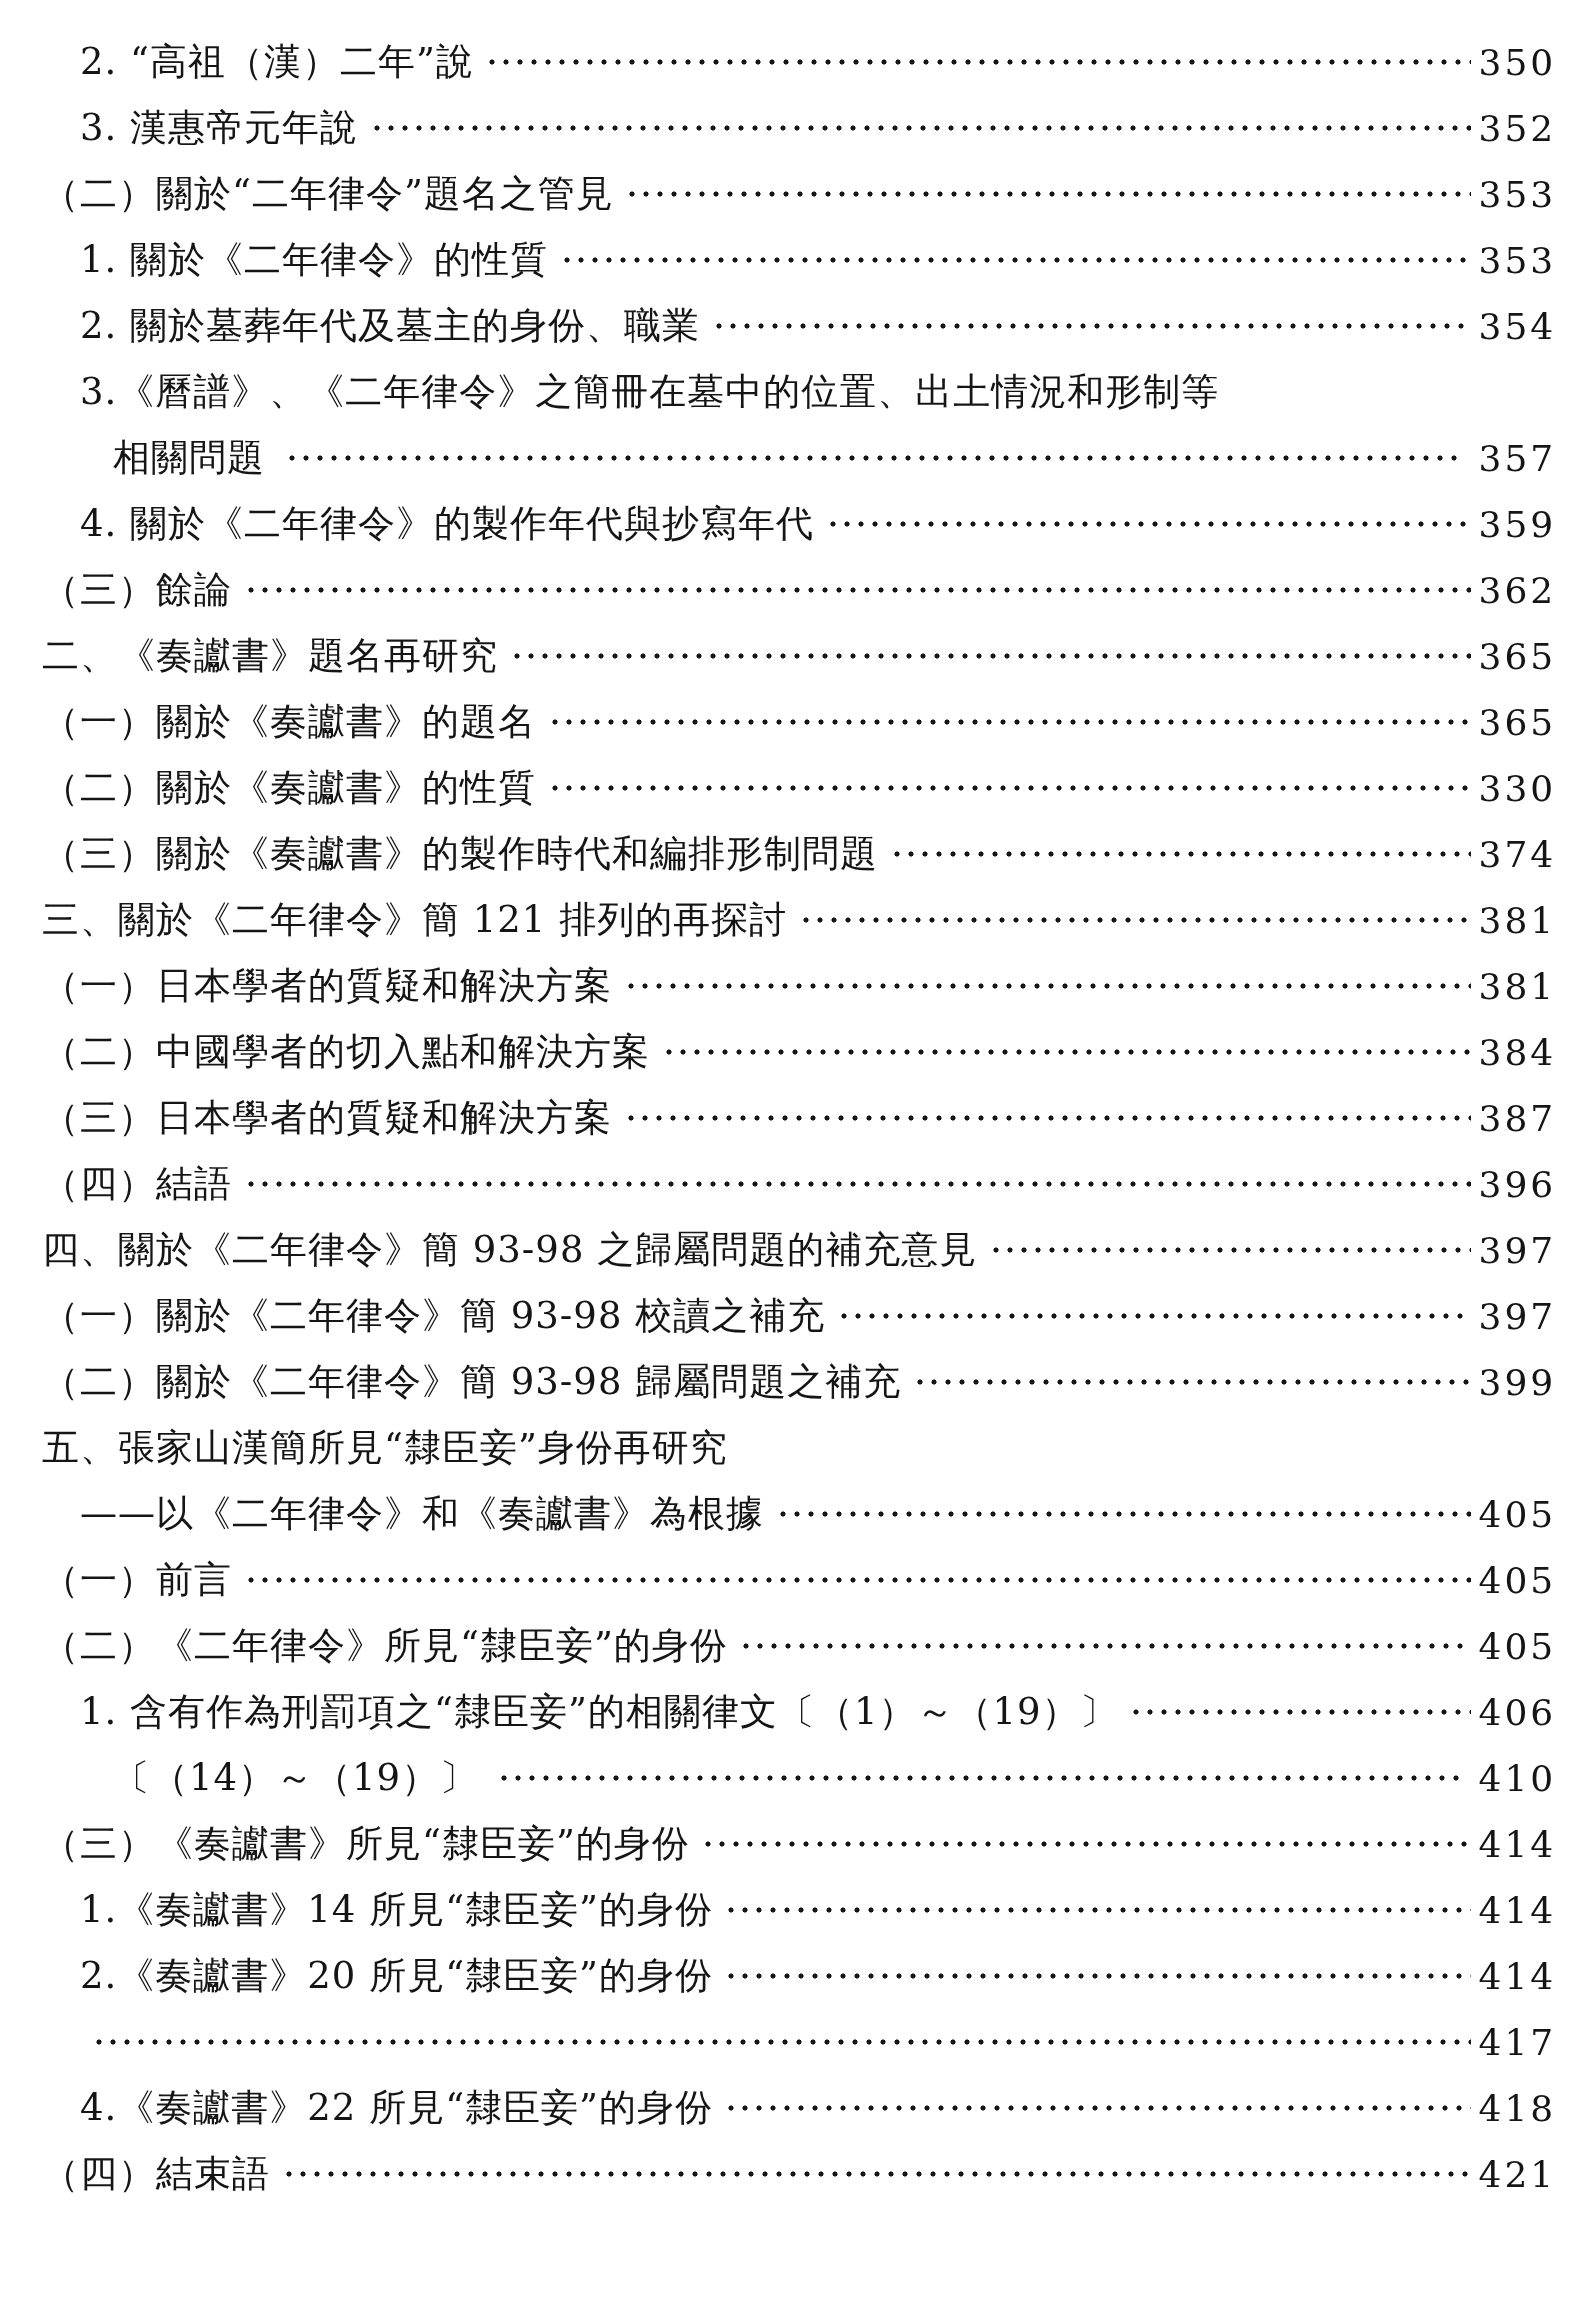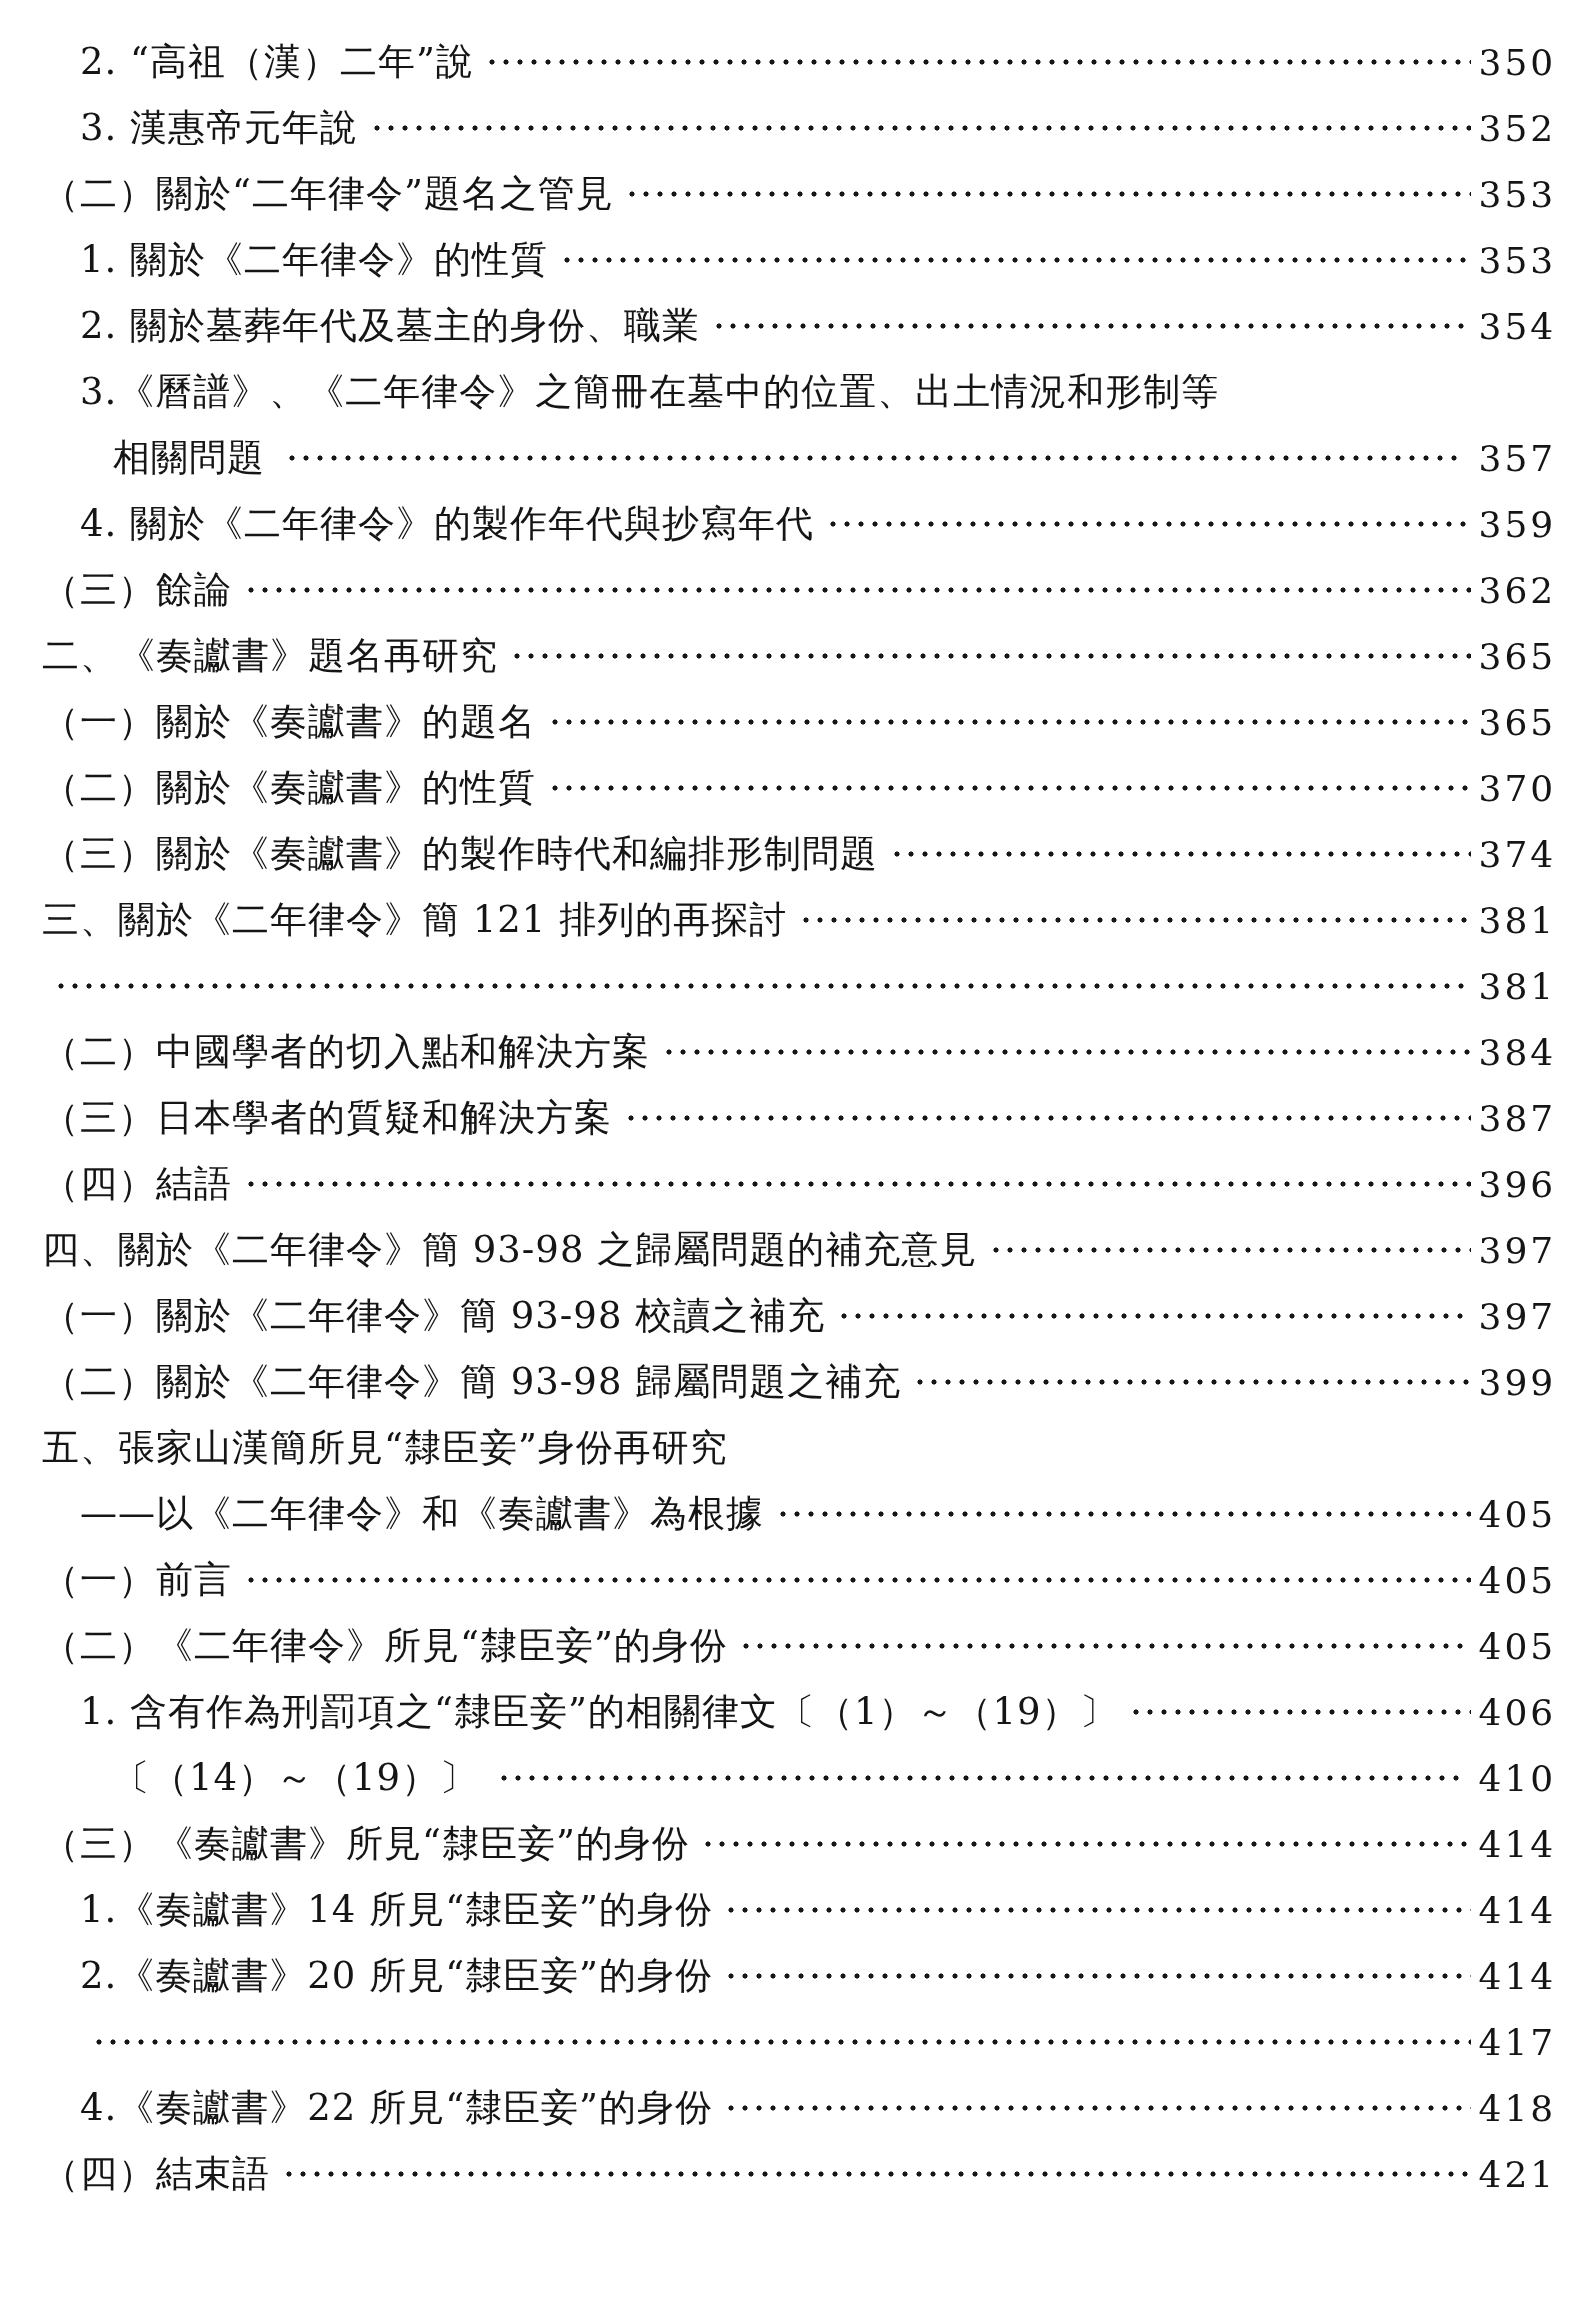--- a/index.html
+++ b/index.html
@@ -108,33 +108,34 @@
     <span class="toc-page">365</span>
   </div>
       <div class="toc-row indent-0">
     <span class="toc-text">（一）關於《奏讞書》的題名</span>
     <span class="toc-leader"></span>
     <span class="toc-page">365</span>
   </div>
       <div class="toc-row indent-0">
     <span class="toc-text">（二）關於《奏讞書》的性質</span>
     <span class="toc-leader"></span>
-    <span class="toc-page">370</span>
+    <span class="toc-page">330</span>
   </div>
       <div class="toc-row indent-0">
     <span class="toc-text">（三）關於《奏讞書》的製作時代和編排形制問題</span>
     <span class="toc-leader"></span>
     <span class="toc-page">374</span>
   </div>
       <div class="toc-row indent-0">
     <span class="toc-text">三、關於《二年律令》簡 121 排列的再探討</span>
     <span class="toc-leader"></span>
     <span class="toc-page">381</span>
   </div>
       <div class="toc-row indent-0">
+    <span class="toc-text">（一）日本學者的質疑和解決方案</span>
     <span class="toc-leader"></span>
     <span class="toc-page">381</span>
   </div>
       <div class="toc-row indent-0">
     <span class="toc-text">（二）中國學者的切入點和解決方案</span>
     <span class="toc-leader"></span>
     <span class="toc-page">384</span>
   </div>
       <div class="toc-row indent-0">
     <span class="toc-text">（三）日本學者的質疑和解決方案</span>

